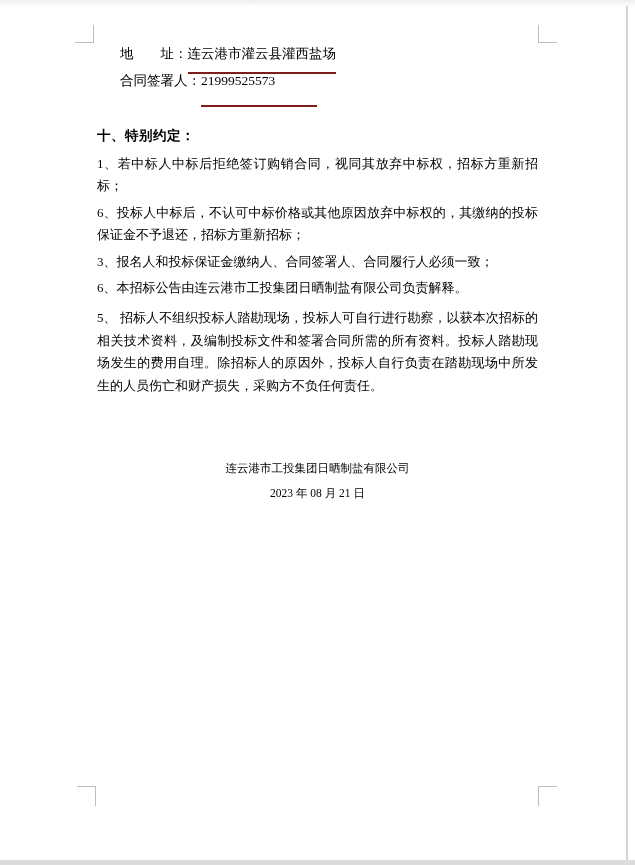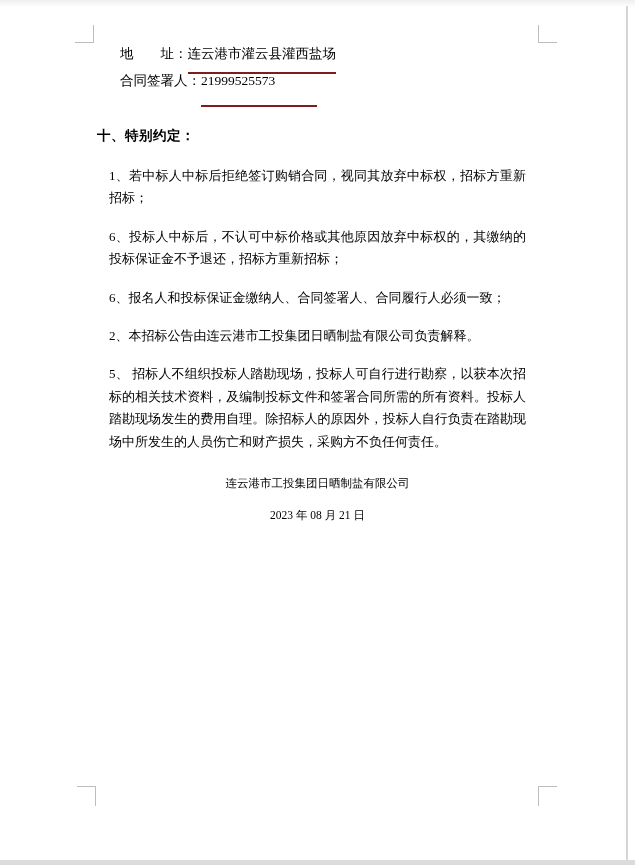--- a/index.html
+++ b/index.html
@@ -81,36 +81,36 @@
   .clauses {
     position: absolute;
     left: 93px;
     top: 149px;
     width: 449px;
     font-size: 13px;
     line-height: 22.4px;
     text-align: justify;
   }
   .clauses p {
-    margin: 16px;
+    margin: 4px;
   }
   .clauses p:nth-child(5) {
     margin-top: 8px;
   }
 
   .signature {
     position: absolute;
     left: 93px;
     top: 461px;
     width: 449px;
     text-align: center;
     font-size: 11.5px;
   }
-  .signature .company { margin: 15px; }
-  .signature .date    { margin: 17px 0 0 0; }
+  .signature .company { margin: 0; }
+  .signature .date    { margin: 10px 0 0 0; }
 </style>
 </head>
 <body>
 
 <div class="page">
 
   <div class="top-shadow"></div>
 
   <div class="crop-mark tl"></div>
   <div class="crop-mark tr"></div>
@@ -124,22 +124,22 @@
     <div class="contact-line">
       <span>合同签署人：</span><span class="u pad-tail">21999525573</span>
     </div>
   </div>
 
   <h2 class="section-heading">十、特别约定：</h2>
 
   <div class="clauses">
     <p>1、若中标人中标后拒绝签订购销合同，视同其放弃中标权，招标方重新招标；</p>
     <p>6、投标人中标后，不认可中标价格或其他原因放弃中标权的，其缴纳的投标保证金不予退还，招标方重新招标；</p>
-    <p>6、报名人和投标保证金缴纳人、合同签署人、合同履行人必须一致；</p>
-    <p>2、本招标公告由连云港市工投集团日晒制盐有限公司负责解释。</p>
+    <p>3、报名人和投标保证金缴纳人、合同签署人、合同履行人必须一致；</p>
+    <p>6、本招标公告由连云港市工投集团日晒制盐有限公司负责解释。</p>
     <p>5、 招标人不组织投标人踏勘现场，投标人可自行进行勘察，以获本次招标的相关技术资料，及编制投标文件和签署合同所需的所有资料。投标人踏勘现场发生的费用自理。除招标人的原因外，投标人自行负责在踏勘现场中所发生的人员伤亡和财产损失，采购方不负任何责任。</p>
   </div>
 
   <div class="signature">
     <p class="company">连云港市工投集团日晒制盐有限公司</p>
     <p class="date">2023 年 08 月 21 日</p>
   </div>
 
   <div class="right-edge-line"></div>
   <div class="bottom-strip"></div>

